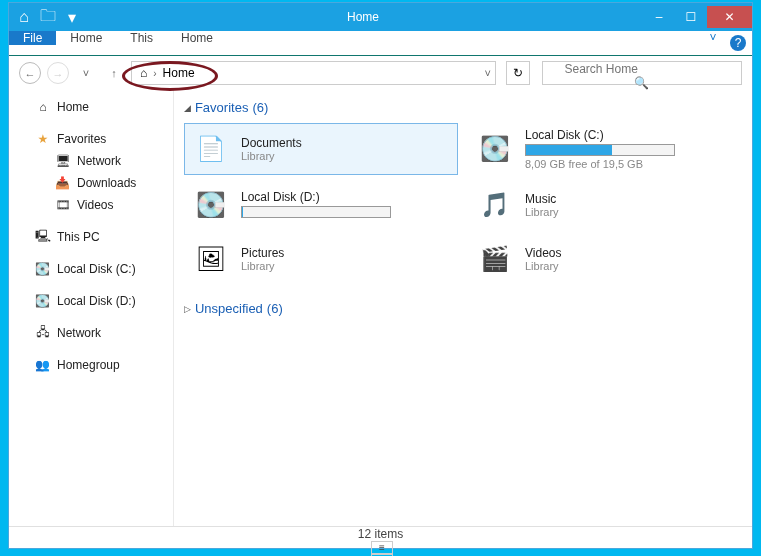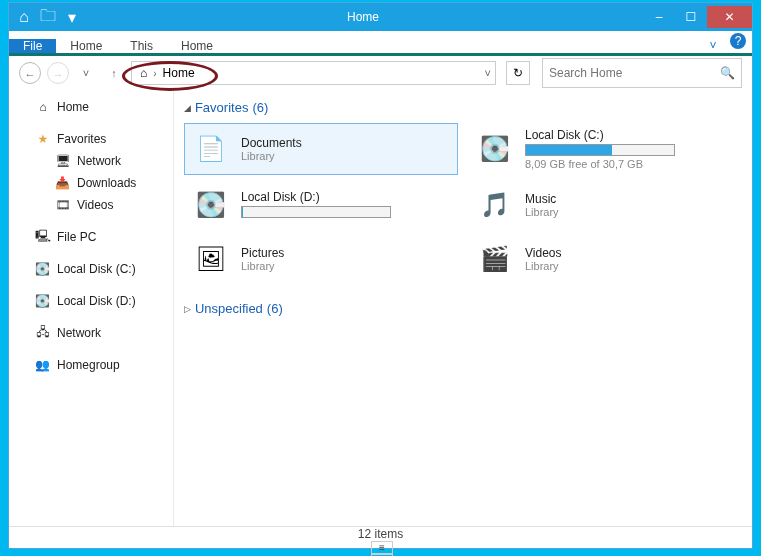--- a/index.html
+++ b/index.html
@@ -5,34 +5,34 @@
 * { margin: 0; padding: 0; box-sizing: border-box; font-family: "Segoe UI", Tahoma, sans-serif; }
 body { width: 761px; height: 556px; background: #00b8f0; overflow: hidden; }
 .window { position: absolute; left: 8px; top: 2px; width: 745px; height: 547px; background: #fff; border: 1px solid #4aa8dd; }
 .titlebar { height: 28px; background: #1ba1e2; display: flex; align-items: center; }
 .titlebar .qat { display: flex; gap: 2px; padding-left: 4px; }
 .titlebar .qat .qbtn { width: 22px; height: 22px; display: flex; align-items: center; justify-content: center; color: #fff; }
 .titlebar .title { flex: 1; text-align: center; color: #fff; font-size: 12px; }
 .titlebar .wbuttons { display: flex; }
 .titlebar .wbtn { width: 32px; height: 22px; display: flex; align-items: center; justify-content: center; color: #fff; font-size: 12px; }
 .titlebar .wbtn.close { background: #c75050; width: 45px; }
-.ribbon { height: 25px; background: #fff; border-bottom: 3px solid #0f766e; display: flex; align-items: flex-end; }
+.ribbon { height: 25px; background: #fff; border-bottom: 1px solid #0f766e; display: flex; align-items: flex-start; }
 .ribbon .file { background: #1979ca; color: #fff; padding: 0 14px; font-size: 12px; display: flex; align-items: center; }
 .ribbon .tab { padding: 0 14px; font-size: 12px; display: flex; align-items: center; color: #444; }
 .ribbon .spacer { flex: 1; }
 .ribbon .rbtn { width: 22px; display: flex; align-items: center; justify-content: center; color: #1979ca; font-size: 12px; }
 .navrow { height: 34px; display: flex; align-items: center; padding: 4px 10px; gap: 6px; background: #fff; }
 .navbtn { width: 22px; height: 22px; border-radius: 50%; border: 1px solid #bbb; display: flex; align-items: center; justify-content: center; font-size: 11px; color: #666; }
 .navbtn.plain { border: none; }
 .addressbar { flex: 1; height: 24px; border: 1px solid #ccc; display: flex; align-items: center; padding: 0 4px; position: relative; }
 .addressbar .crumb { font-size: 12px; padding: 0 4px; }
 .addressbar .sep { font-size: 10px; color: #666; padding: 0 2px; }
 .addressbar .end { margin-left: auto; display: flex; gap: 6px; color: #666; font-size: 11px; }
 .refresh { width: 24px; height: 24px; border: 1px solid #ccc; display: flex; align-items: center; justify-content: center; font-size: 12px; margin-left: 4px; }
-.searchbox { width: 200px; height: 30px; border: 1px solid #ccc; display: flex; align-items: center; padding: 0 6px; margin-left: 6px; }
+.searchbox { width: 200px; height: 24px; border: 1px solid #ccc; display: flex; align-items: center; padding: 0 6px; margin-left: 6px; flex-direction: column; }
 .searchbox input { border: none; outline: none; font-size: 12px; flex: 1; color: #888; }
 .searchbox .sicon { color: #666; font-size: 12px; }
 .body { display: flex; height: 436px; }
 .tree { width: 165px; border-right: 1px solid #eaeaea; padding: 6px 0; overflow: hidden; }
 .tree .t-item { display: flex; align-items: center; gap: 6px; padding: 3px 6px 3px 18px; font-size: 12px; color: #222; }
 .tree .t-item.root { padding-left: 26px; }
 .tree .t-item.child { padding-left: 46px; }
 .tree .t-sep { height: 10px; }
 .content { flex: 1; padding: 6px 10px; overflow: hidden; }
 .group-header { display: flex; align-items: center; gap: 4px; color: #1a5fb4; font-size: 13px; padding: 4px 0 8px 0; }
@@ -120,21 +120,21 @@
           <span class="ico">📥</span>
           <span>Downloads</span>
         </div>
       <div class="t-item child">
           <span class="ico">🎞</span>
           <span>Videos</span>
         </div>
       <div class="t-sep"></div>
       <div class="t-item root">
           <span class="ico">🖳</span>
-          <span>File PC</span>
+          <span>This PC</span>
         </div>
       <div class="t-sep"></div>
       <div class="t-item root">
           <span class="ico">💽</span>
           <span>Local Disk (C:)</span>
         </div>
       <div class="t-sep"></div>
       <div class="t-item root">
           <span class="ico">💽</span>
           <span>Local Disk (D:)</span>
@@ -166,21 +166,21 @@
             <span class="sub">Library</span>
           </div>
         </div>
         <div class="item">
           <div class="thumb">💽</div>
           <div class="meta">
             <span class="name">Local Disk (C:)</span>
             <div class="bar">
                 <div class="fill" id="fillC" style="width: 58%;"></div>
               </div>
-            <span class="sub">8,09 GB free of 30,7 GB</span>
+            <span class="sub">8,09 GB free of 19,5 GB</span>
           </div>
         </div>
         <div class="item">
           <div class="thumb">💽</div>
           <div class="meta">
             <span class="name">Local Disk (D:)</span>
             <div class="bar">
                 <div class="fill" id="fillD" style="width: 1%;"></div>
               </div>
           </div>

